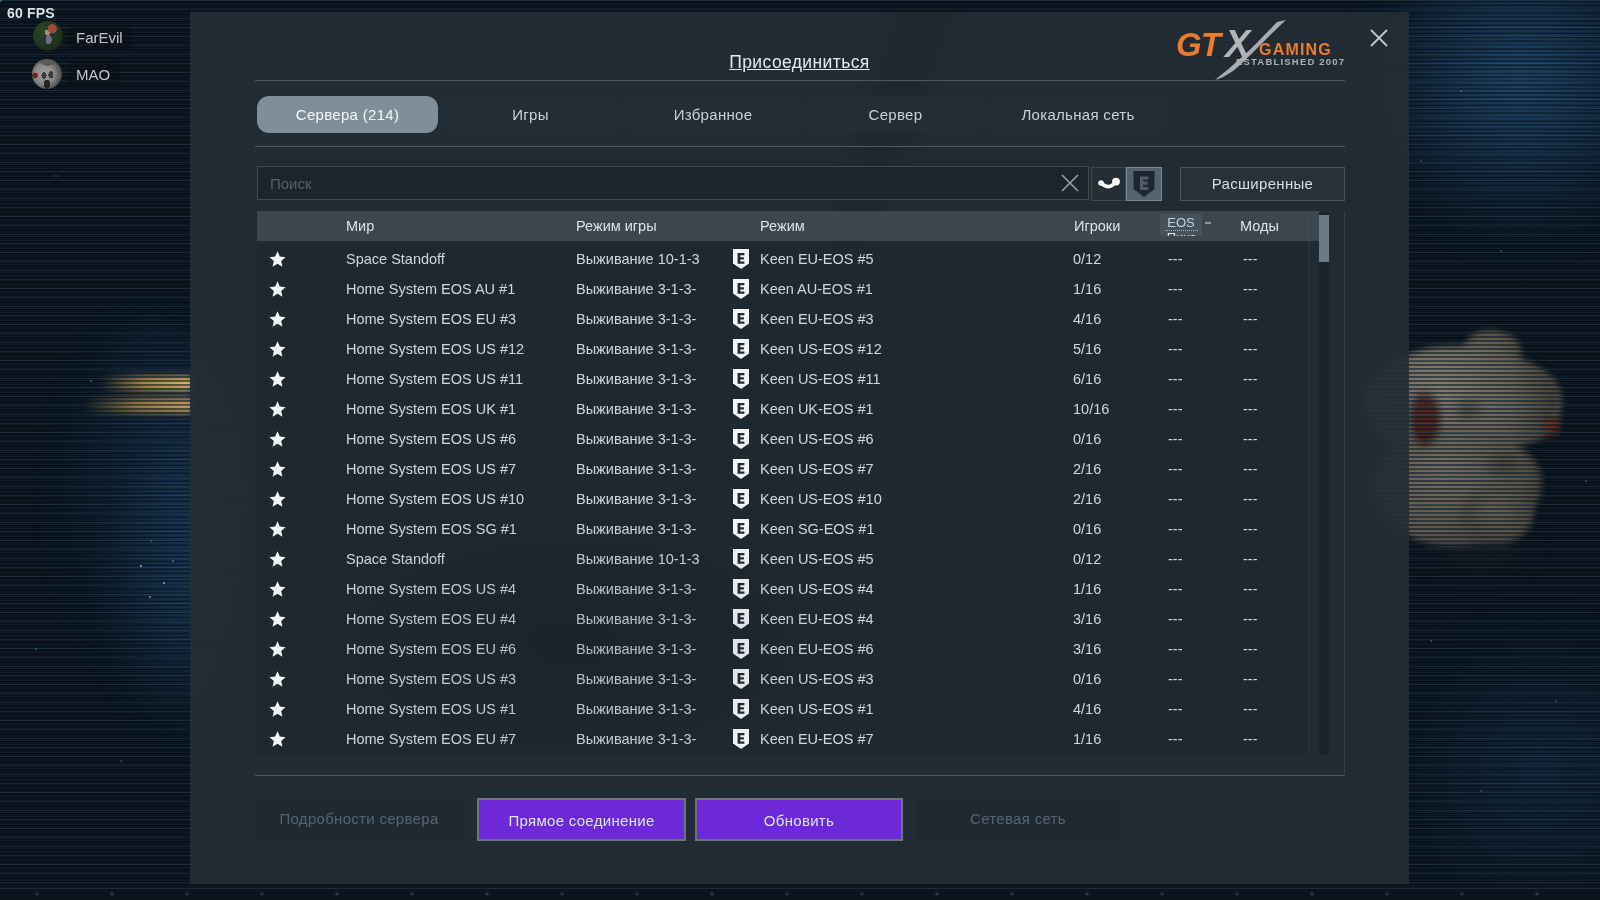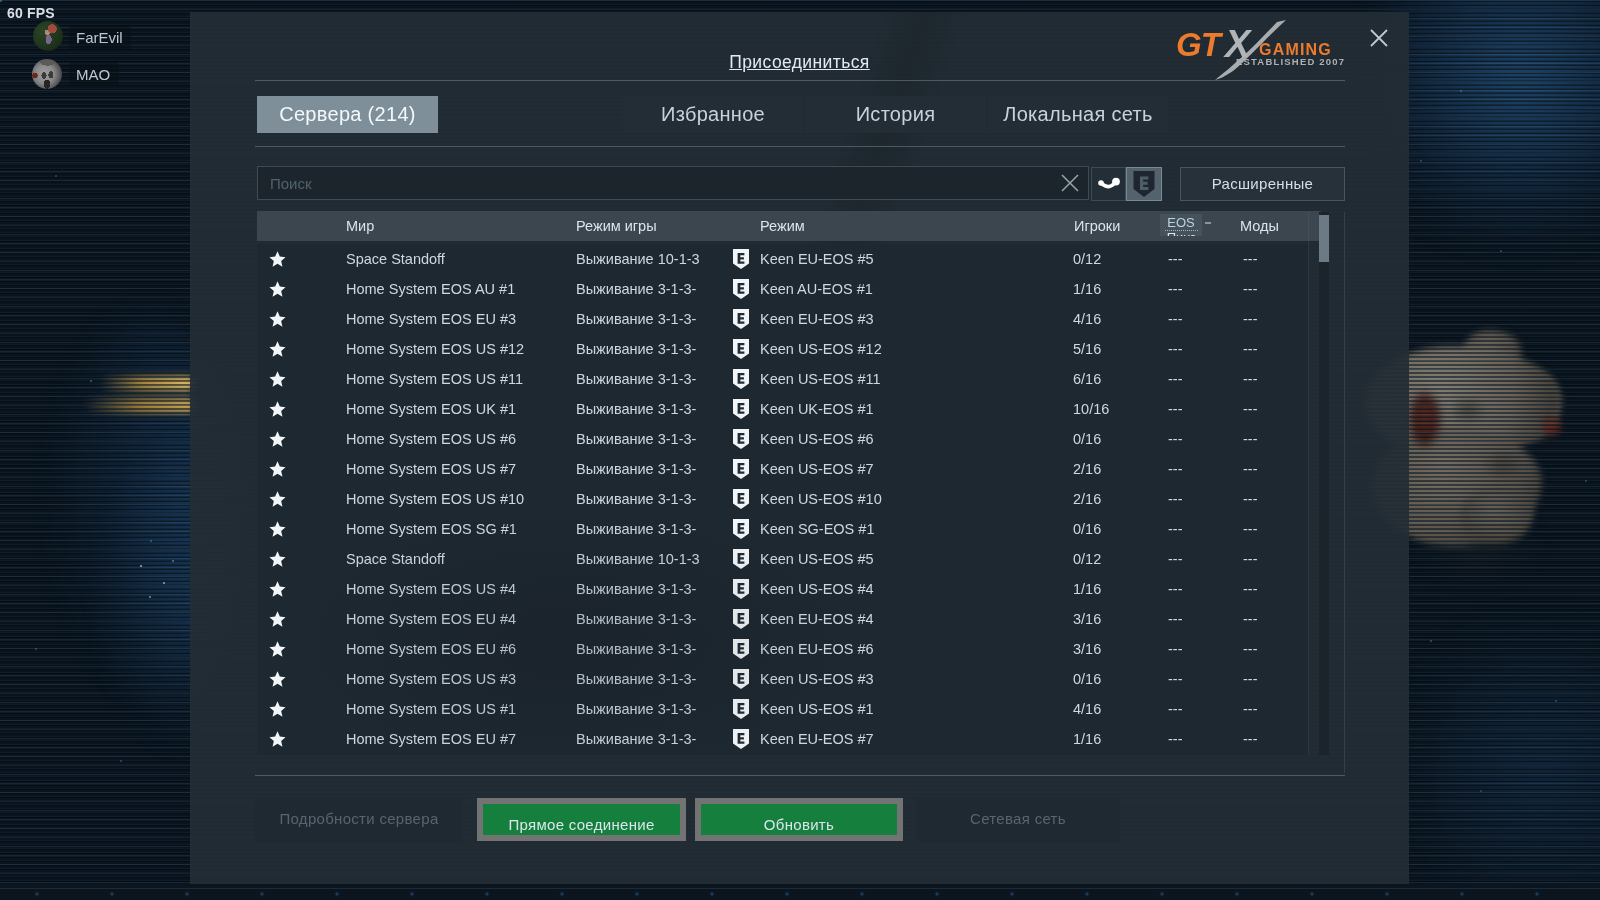--- a/index.html
+++ b/index.html
@@ -91,21 +91,21 @@
      background:rgba(10,14,18,.13); transform:rotate(18deg); filter:blur(9px); }
   #tbody:after { content:""; position:absolute; inset:0;
      background:radial-gradient(ellipse 420px 200px at 30% 78%, rgba(8,13,18,.16), rgba(0,0,0,0) 70%); }
   #title { position:absolute; left:0; top:40px; width:1219px; text-align:center;
      color:#e3eaef; font-size:17.5px; letter-spacing:.4px;text-decoration:underline; }
   .hline { position:absolute; left:65px; width:1090px; height:1px; background:rgba(115,140,155,.5); }
   #closex { position:absolute; left:1179px; top:16px; width:20px; height:20px; }
 
   
   .tab { position:absolute; top:84px; height:37px; line-height:37px; text-align:center;
-     font-size:20px; color:#c7d3da; background:#232d35; letter-spacing:.3px; }
+     font-size:15px; color:#c7d3da; background:#232d35; letter-spacing:.3px;border-radius:12px; }
   .tab.on { background:#7e8f99; color:#f4f8fa; }
 
   
   #search { position:absolute; left:67px; top:154px; width:832px; height:34px;
      background:#1c252c; border:1px solid #3d4b55; }
   #search span { position:absolute; left:12px; top:8px; font-size:15px; color:#51626e; }
   #clearx { position:absolute; left:869px; top:160px; width:22px; height:22px; }
   .sqbtn { position:absolute; top:155px; height:34px; }
   #btnsteam { left:901px; width:35px; background:#242e36; border:1px solid #3d4b55; }
   #btneos { left:936px; width:36px; background:#53626d; border:1px solid #7a8993; }
@@ -135,21 +135,21 @@
 
   
   #sbtrack { position:absolute; left:1129px; top:200px; width:10px; height:543px; background:#1b242b; }
   #sbthumb { position:absolute; left:1129px; top:203px; width:10px; height:47px; background:#6b7a85; }
   #rightline { position:absolute; left:1154px; top:200px; width:1px; height:561px; background:rgba(95,115,128,.3); }
   #tedge { position:absolute; left:1118px; top:200px; width:1px; height:543px; background:rgba(95,115,128,.22); }
 
   
   .fbtn { position:absolute; top:786px; height:43px; font-size:15px; text-align:center;
      line-height:41px; letter-spacing:.3px; }
-  .fbtn.en { background:#15803d; border:6px solid #737373; color:#dbe5eb; }
+  .fbtn.en { background:#6d28d9; border:2px solid #737373; color:#dbe5eb; }
   .fbtn.dis { background:#1f2931; color:#566570; }
 
   .logo { position:absolute; left:985px; top:6px; }
 </style></head>
 <body>
 <div id="scene">
   <div id="bg">
     <div class="blob" id="shipglow"></div>
     <div id="trglow"></div>
     <div id="brglow"></div>
@@ -206,22 +206,23 @@
       <text x="61" y="46.5" font-family="Liberation Sans, sans-serif" font-size="9.5" font-weight="bold" fill="#aeb1b3" letter-spacing="1.2">ESTABLISHED 2007</text>
     </svg>
 
     <svg id="closex" viewBox="0 0 20 20">
         <path d="M2 2 L18 18 M18 2 L2 18" stroke="#bfc9d0" stroke-width="1.8"></path>
       </svg>
 
     <div class="hline" style="top:68px"></div>
 
     <div class="tab on" style="left:67px;width:181px">Сервера (214)</div>
+    <div class="tab" style="left:250px;width:181px">Игры</div>
     <div class="tab" style="left:433px;width:180px">Избранное</div>
-    <div class="tab" style="left:615px;width:181px">История</div>
+    <div class="tab" style="left:615px;width:181px">Сервер</div>
     <div class="tab" style="left:798px;width:180px">Локальная сеть</div>
 
     <div class="hline" style="top:134px"></div>
 
     <div id="search">
         <span>Поиск</span>
       </div>
     <svg id="clearx" viewBox="0 0 22 22">
         <path d="M3 3 L19 19 M19 3 L3 19" stroke="#93a2ac" stroke-width="1.6"></path>
       </svg>

